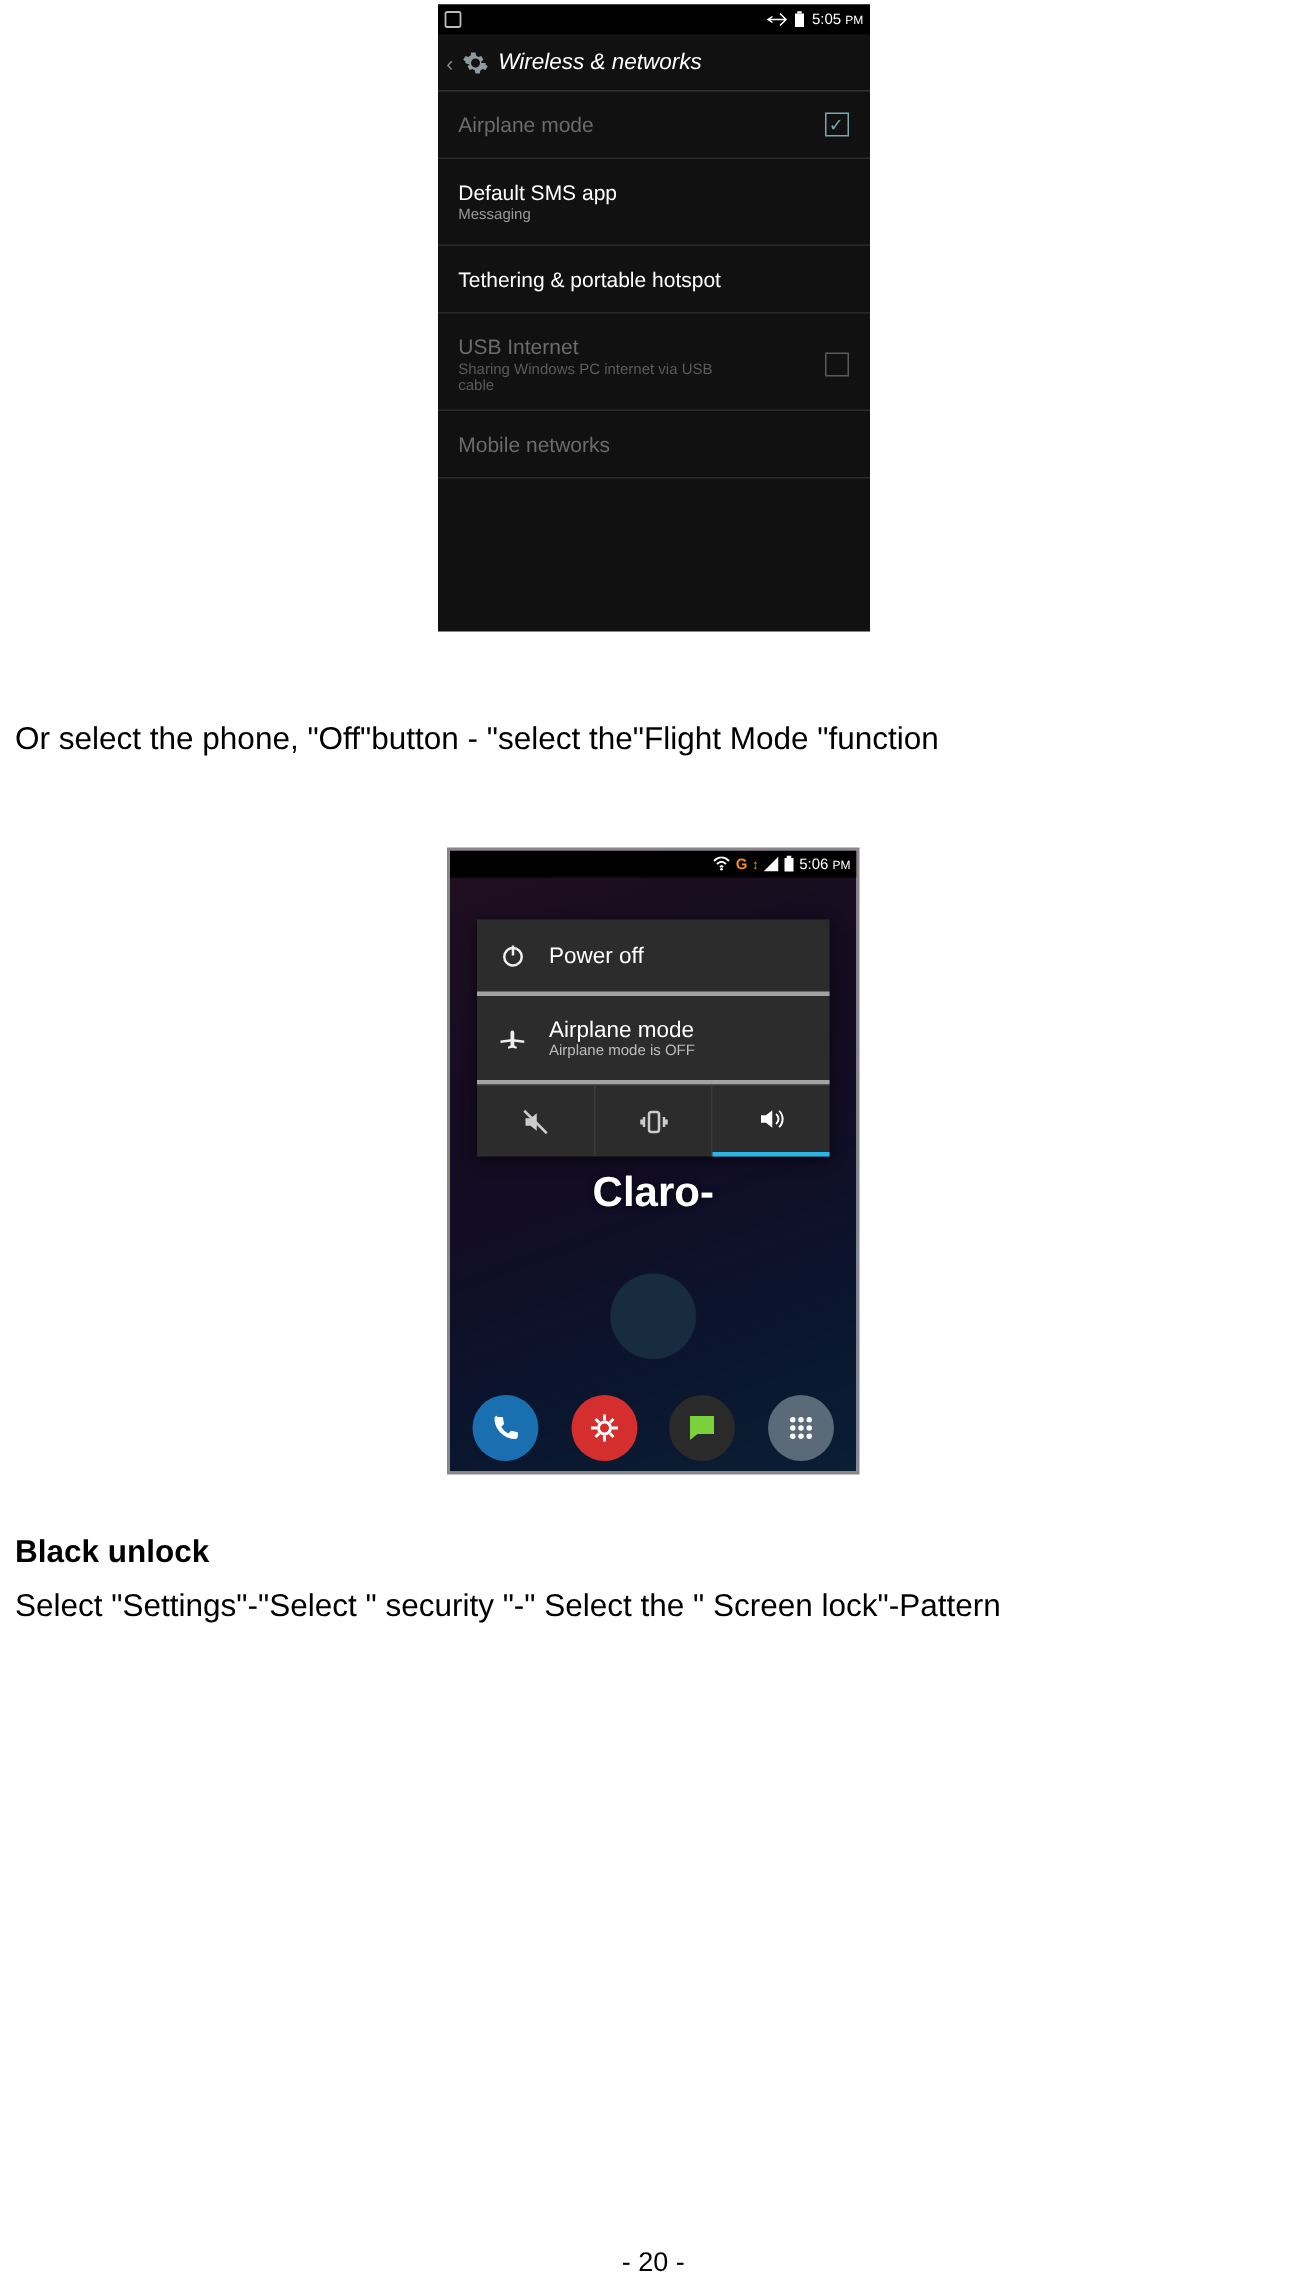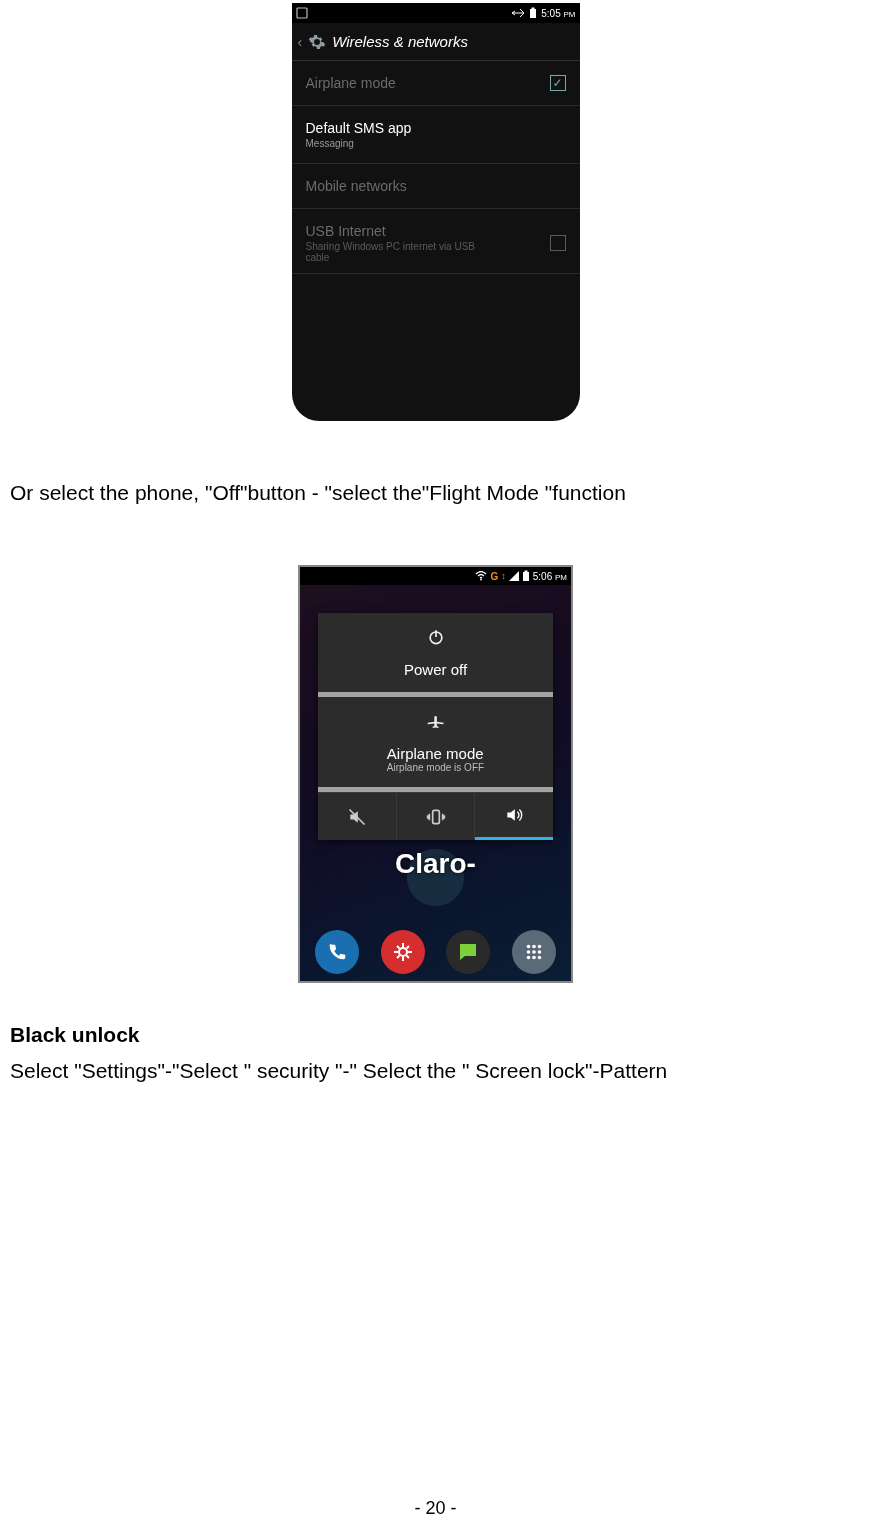--- a/index.html
+++ b/index.html
@@ -16,21 +16,20 @@
   }
   
   .phone1 {
     width: 288px;
     height: 418px;
     margin: 0 auto;
     background: #111;
     position: relative;
     color: #e6e6e6;
     font-size: 12px;
-    border-radius: 27px;
   }
   .statusbar {
     height: 20px;
     background: #000;
     display: flex;
     align-items: center;
     justify-content: space-between;
     padding: 0 4px;
     font-size: 10px;
   }
@@ -128,23 +127,22 @@
   .p2-addrfade .refresh { color: #c44; font-size: 16px; }
   .power-menu {
     position: relative;
     margin: 28px 18px 0 18px;
     background: #2c2c2c;
     box-shadow: 0 2px 8px rgba(0,0,0,0.6);
   }
   .pm-row {
     display: flex; align-items: center;
     padding: 14px 14px;
-    border-bottom: 5px solid #a3a3a3;
+    border-bottom: 3px solid #a3a3a3;
     gap: 14px;
-    flex-direction: column;
   }
   .pm-row:last-of-type { border-bottom: none; }
   .pm-icon { width: 20px; display:inline-flex; justify-content:center; }
   .pm-label { font-size: 15px; color: #fff; }
   .pm-sub { font-size: 10px; color: #bdbdbd; margin-top: 0; }
   .vol-row {
     display: flex;
     border-top: 1px solid #3a3a3a;
   }
   .vol-cell {
@@ -240,34 +238,39 @@
       <span class="checkbox checked">✓</span>
     </div>
 
     <div class="setting-item">
       <div>
         <div class="label">Default SMS app</div>
         <div class="sub">Messaging</div>
       </div>
     </div>
 
-
-
-    <div class="setting-item disabled">
+    <div class="setting-item">
       <div>
-        <div class="label">Mobile networks</div>
-      </div>
-    </div>
+        <div class="label">Tethering &amp; portable hotspot</div>
+      </div>
+    </div>
+
 
     <div class="setting-item disabled" style="padding-bottom:10px">
       <div style="max-width:190px">
         <div class="label">USB Internet</div>
         <div class="sub">Sharing Windows PC internet via USB cable</div>
       </div>
       <span class="checkbox"></span>
+    </div>
+
+    <div class="setting-item disabled">
+      <div>
+        <div class="label">Mobile networks</div>
+      </div>
     </div>
   </div>
 
   <p class="caption1">Or select the phone, "Off"button - "select the"Flight Mode "function</p>
 
   <div class="phone2wrap">
     <div class="phone2">
       <div class="p2-bg"></div>
       <div class="p2-overlay"></div>
 

